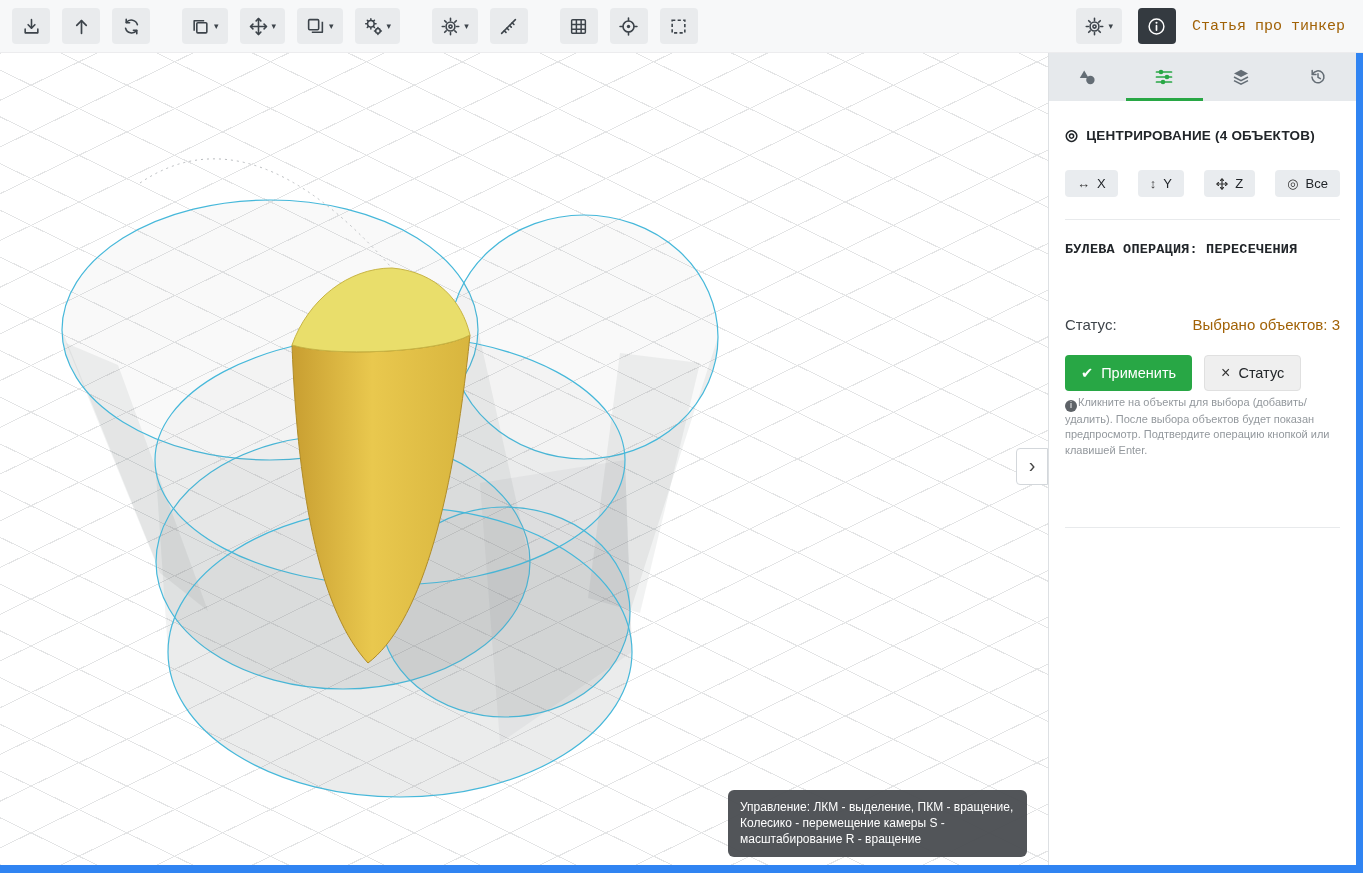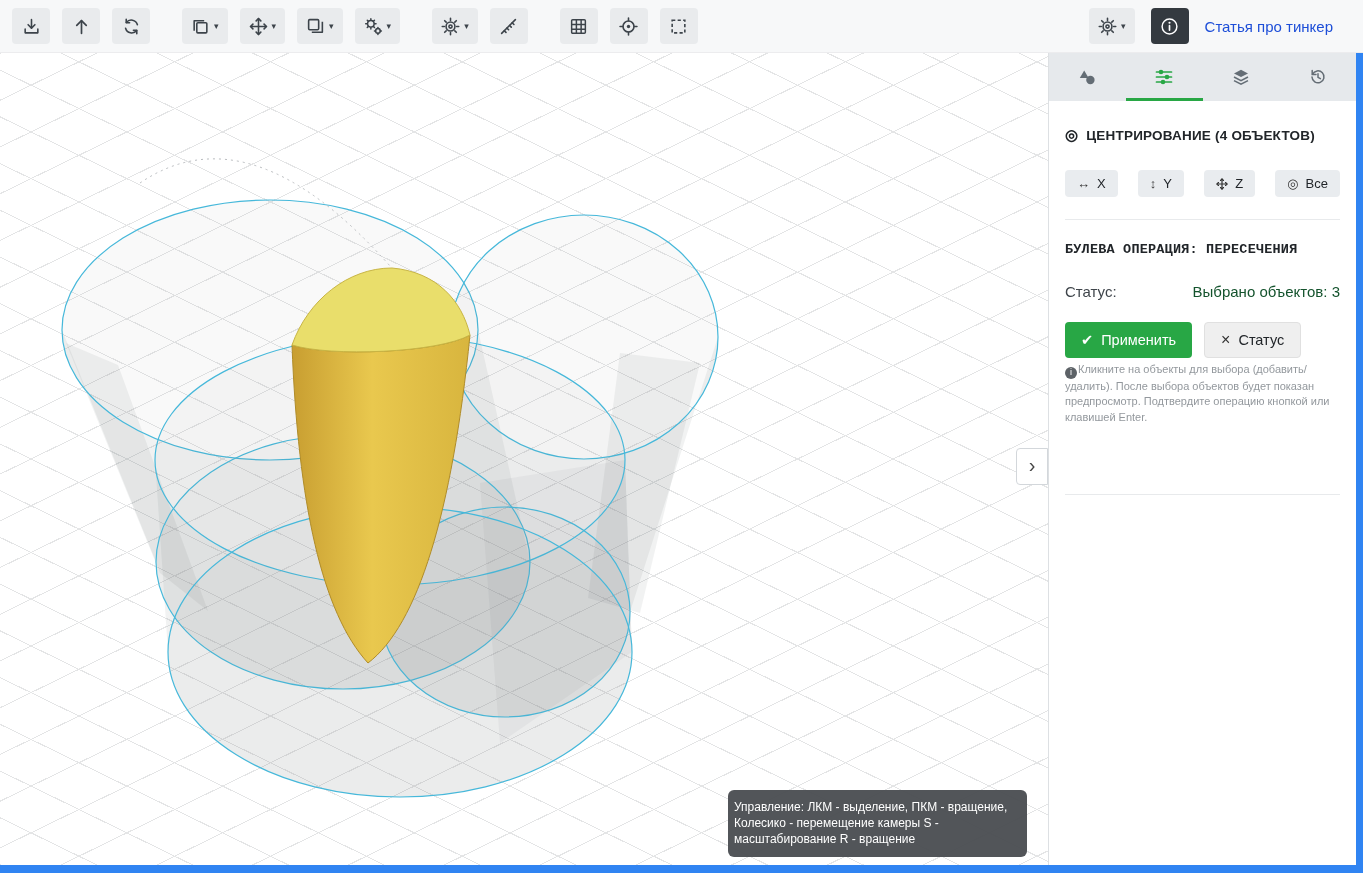--- a/index.html
+++ b/index.html
@@ -10,37 +10,37 @@
   .toolbar { position:absolute; top:0; left:0; width:1363px; height:53px;
     background:#f7f8f9; border-bottom:1px solid #ececee;
     display:flex; align-items:center; padding:0 12px; }
   .tgroup { display:flex; gap:12px; margin-right:32px; }
   .tbtn { height:36px; min-width:38px; background:#e9ebed; border:none; border-radius:4px;
     display:inline-flex; align-items:center; justify-content:center; gap:4px; padding:0 9px;
     cursor:pointer; }
   .caret { font-size:9px; color:#3c434a; line-height:1; }
   .tb-right { margin-left:auto; display:flex; align-items:center; gap:16px; }
   .tbtn.dark { background:#343a40; }
-  .toplink { color:#1d4ed8; font-size:15px; text-decoration:none; margin-right:18px; }
+  .toplink { color:#a16207; font-size:15px; text-decoration:none; margin-right:6px;font-family:Liberation Mono, monospace; }
 
   svg.ic { display:block; }
 
   
   .main { position:absolute; top:53px; left:0; width:1356px; height:812px; }
 
   .viewport { position:absolute; left:0; top:0; width:1048px; height:812px;
     background-color:#fff;
     background-image:
       repeating-linear-gradient(154deg, #e4e5e6 0 1px, transparent 1px 42px),
       repeating-linear-gradient(26deg,  #e4e5e6 0 1px, transparent 1px 42px); }
   .scene { position:absolute; inset:0; }
 
   .tooltip { position:absolute; left:728px; top:737px; width:299px;
     background:rgba(73,76,80,0.95); border-radius:6px; color:#fff;
-    font-size:12px; line-height:1.35; padding:9px 6px; }
+    font-size:12px; line-height:1.35; padding:9px 12px; }
 
   .collapse-btn { position:absolute; left:1016px; top:395px; width:32px; height:37px;
     background:#fff; border:1px solid #d3d7db; border-radius:4px 0 0 4px;
     font-size:20px; color:#444; cursor:pointer; display:flex; align-items:center; justify-content:center;
     padding-bottom:3px; }
 
   
   .panel { position:absolute; right:0; top:0; width:308px; height:812px;
     background:#fff; border-left:1px solid #dde0e3; }
   .tabs { height:48px; background:#e6e9ec; display:flex; }
@@ -59,21 +59,21 @@
     font-size:13px; color:#212529; display:inline-flex; align-items:center; gap:7px; cursor:pointer; }
   .axis-btn .g { font-size:13px; color:#333; }
 
   .divider { border:none; border-top:1px solid #e8eaec; margin:22px 0 0 0; }
 
   .bool-title { font-size:13.5px; font-weight:bold; margin-top:22px; letter-spacing:.2px;font-family:Liberation Mono, monospace; }
 
   .status-row { display:flex; justify-content:space-between; align-items:baseline;
     margin-top:26px; font-size:15px;text-align:right; }
   .status-label { color:#3f454b; }
-  .status-value { color:#14532d; }
+  .status-value { color:#a16207;margin-top:33px; }
 
   .btn-row { display:flex; gap:12px; margin-top:22px; }
   .btn-apply { background:#28a745; color:#fff; border:none; border-radius:4px;
     padding:9px 16px; font-size:14.5px; display:inline-flex; align-items:center; gap:8px; cursor:pointer; }
   .btn-cancel { background:#efefef; color:#212529; border:1px solid #e0e0e0; border-radius:4px;
     padding:9px 16px; font-size:14.5px; display:inline-flex; align-items:center; gap:8px; cursor:pointer; }
   .btn-cancel .x { font-size:16px; line-height:1; color:#333; }
 
   .help { margin-top:4px; font-size:11px; line-height:1.45; color:#93989d; }
   .mini-info { display:inline-flex; width:12px; height:12px; border-radius:50%;

